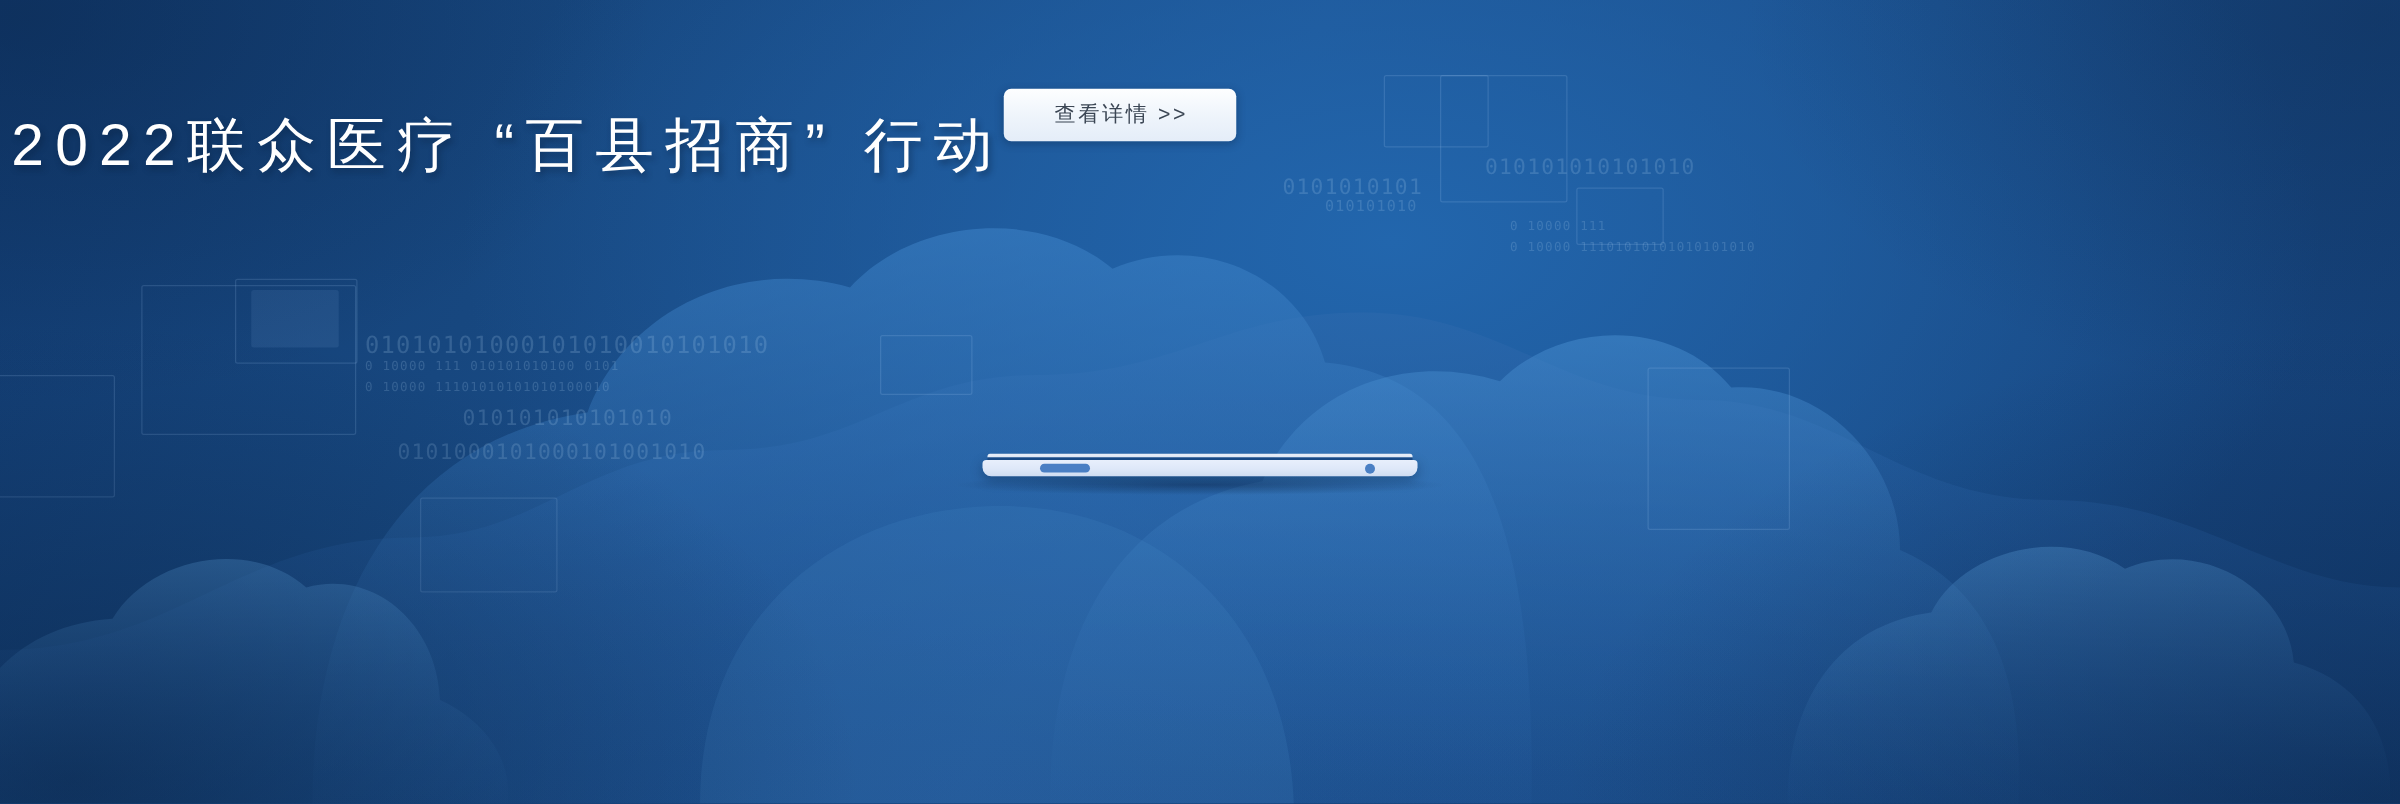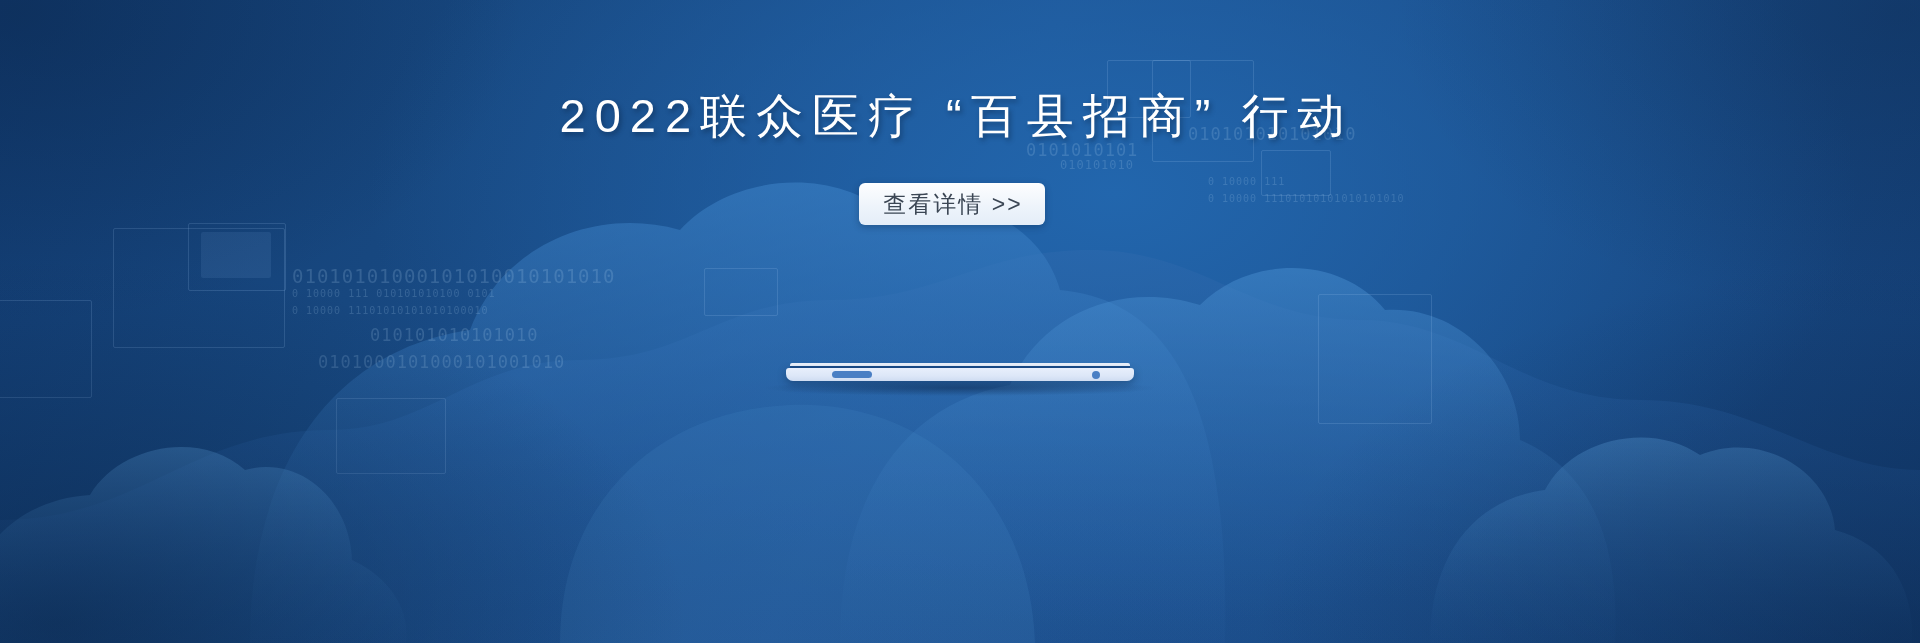--- a/index.html
+++ b/index.html
@@ -37,21 +37,21 @@
     white-space:nowrap;
     user-select:none;
   }
 
   
   .clouds{position:absolute;left:0;top:0;width:1920px;height:643px;}
 
   
   .content{
     position:absolute; left:0; right:16px; top:0;
-    display:flex; flex-direction:column; align-items:center;
+    display:flex; flex-direction:row; align-items:center;
   }
   .title{
     margin-top:92px;
     color:#ffffff;
     font-size:47px;
     line-height:1;
     letter-spacing:9px;
     text-indent:9px;
     font-weight:400;
     text-shadow:2px 3px 5px rgba(8,30,60,.45);
@@ -70,21 +70,21 @@
   }
   .cta{
     margin-top:44px;
     width:186px;
     height:42px;
     border:none;
     border-radius:6px;
     background:linear-gradient(180deg,#fdfeff 0%,#eef4fb 55%,#e4edf8 100%);
     color:#3b4654;
     font-family:"Liberation Sans","DejaVu Sans",sans-serif;
-    font-size:23px;
+    font-size:17px;
     letter-spacing:2px;
     text-indent:2px;
     cursor:pointer;
     box-shadow:0 2px 7px rgba(6,26,54,.30);
   }
 
   
   .laptop{position:absolute;left:50%;transform:translateX(-50%);top:363px;width:348px;height:22px;}
   .lap-screen-edge{
     position:absolute;left:4px;top:0;width:340px;height:3px;

